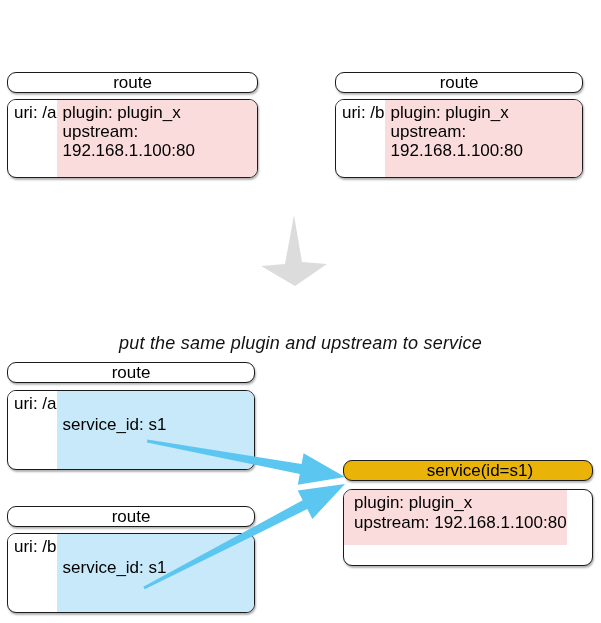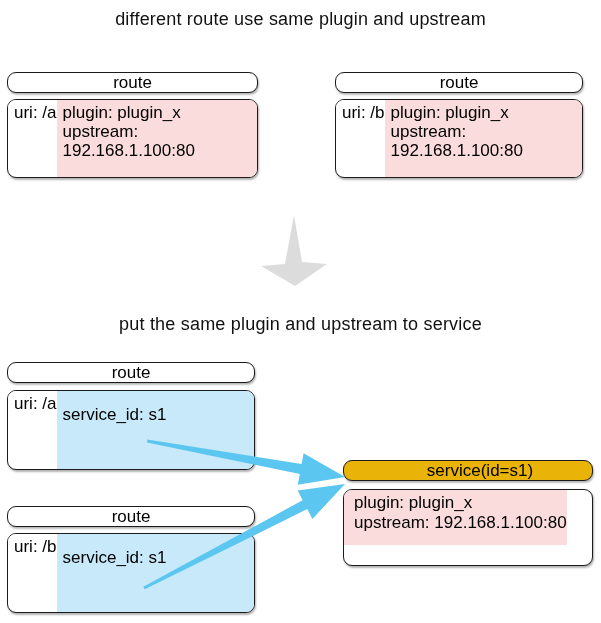--- a/index.html
+++ b/index.html
@@ -29,59 +29,58 @@
   .row-uri {
     height:26px; flex:0 0 auto; background:#ffffff;
     display:flex; align-items:center; padding-left:6px;
   }
   .row-pink {
     flex:1 1 auto; background:#FBDCDD;
     padding:3px 0 0 6px; line-height:19px;
   }
   .row-blue {
     flex:1 1 auto; background:#C7E9F9;
-    padding-top:14px; padding-left:6px;
+    padding-top:24px; padding-left:6px;
   }
   .row-spacer-top { height:12px; flex:0 0 auto; background:#ffffff; }
   .svc-pink {
     flex:0 0 auto; height:52px; background:#FBDCDD;
     padding:3px 0 0 10px; line-height:20px;
   }
   .blue-header { background:#eab308;padding-left:24px; }
   svg.overlay {
     position:absolute; left:0; top:0; width:601px; height:623px;
     pointer-events:none; z-index:5;
   }
 </style>
 </head>
 <body>
 
 <div id="canvas">
 
-  <div class="title" style="top:9px;">different route use same plugin and upstream</div>
 
   <div class="node-header" style="left:7px; top:72px; width:251px;">route</div>
   <div class="node-body" style="left:7px; top:99px; width:251px; height:79px;">
     <div class="row-uri">uri: /a</div>
     <div class="row-pink">
       <div>plugin: plugin_x</div>
       <div>upstream: 192.168.1.100:80</div>
     </div>
   </div>
 
   <div class="node-header" style="left:335px; top:72px; width:248px;">route</div>
   <div class="node-body" style="left:335px; top:99px; width:248px; height:79px;">
     <div class="row-uri">uri: /b</div>
     <div class="row-pink">
       <div>plugin: plugin_x</div>
       <div>upstream: 192.168.1.100:80</div>
     </div>
   </div>
 
-  <div class="title" style="top:314px;">put the same plugin and upstream to service</div>
+  <div class="title" style="top:333px;font-style:italic;">put the same plugin and upstream to service</div>
 
   <div class="node-header" style="left:7px; top:362px; width:248px;">route</div>
   <div class="node-body" style="left:7px; top:390px; width:248px; height:80px;">
     <div class="row-uri">uri: /a</div>
     <div class="row-blue">service_id: s1</div>
   </div>
 
   <div class="node-header" style="left:7px; top:506px; width:248px;">route</div>
   <div class="node-body" style="left:7px; top:533px; width:248px; height:80px;">
     <div class="row-uri">uri: /b</div>

